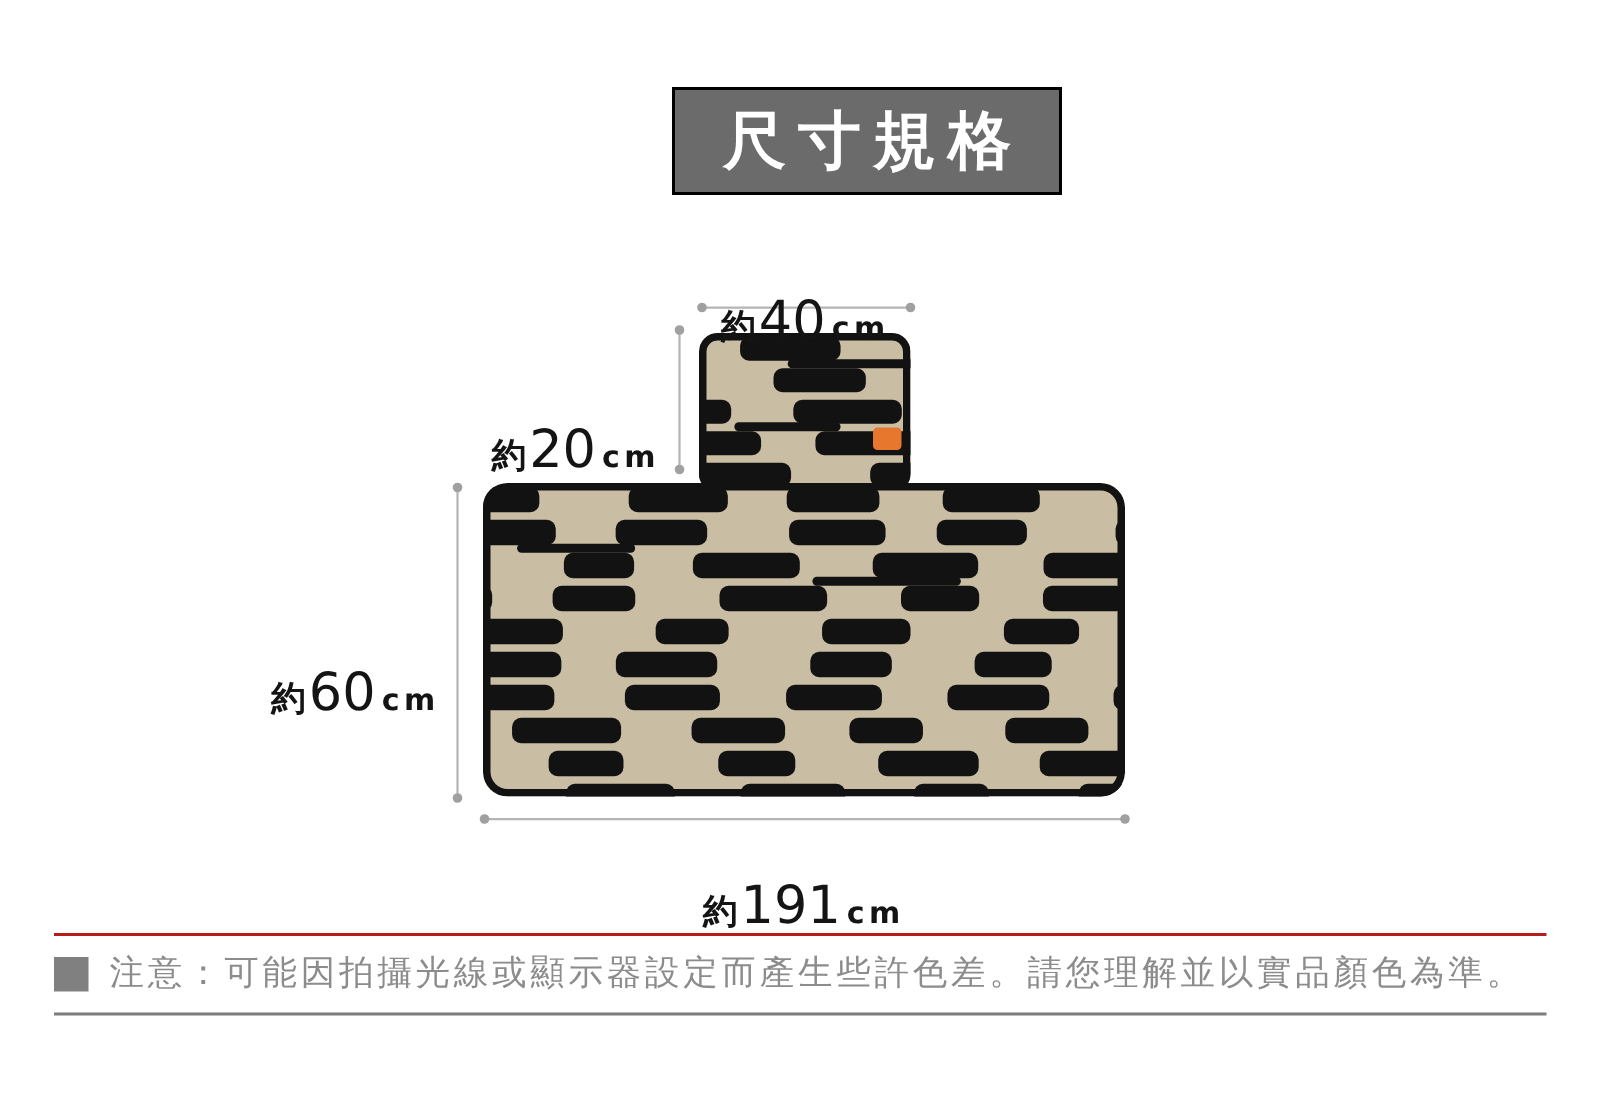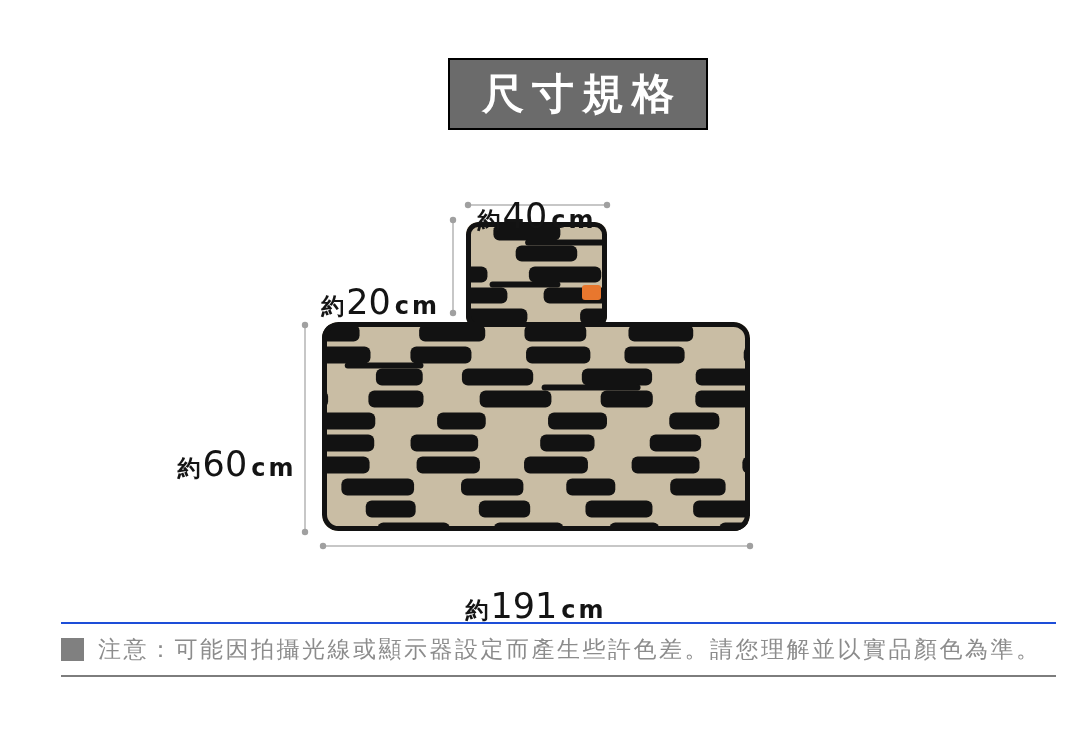--- a/index.html
+++ b/index.html
@@ -36,33 +36,33 @@
   
   .dim-label {
     position:absolute;
     display:flex; align-items:baseline;
     color:#141414;
     line-height:1;
     white-space:nowrap;
   }
   .dim-label .approx { font-size:23px; font-weight:600; margin-right:2px; }
   .dim-label .num   { font-size:35px; font-weight:400; letter-spacing:0px; }
-  .dim-label .unit  { font-size:24px; font-weight:600; letter-spacing:3px; margin-left:4px;margin-top:44px; }
+  .dim-label .unit  { font-size:20px; font-weight:600; letter-spacing:3px; margin-left:4px;margin-top:44px; }
 
   #label-top-width   { left:462px; top:164px; width:150px; justify-content:center; }
   #label-flap-height { left:310px; top:250px; width:130px; justify-content:flex-end; }
   #label-body-height { left:172px; top:412px; width:130px; justify-content:center; }
   #label-body-width  { left:420px; top:554px; width:232px; justify-content:center; }
 
   
   .note-bar {
     position:absolute;
-    left:61px; top:622px;
+    left:36px; top:622px;
     width:995px;
-    border-top:2px solid #1d4ed8;
+    border-top:2px solid #b91c1c;
     border-bottom:2px solid #7d7d7d;
     padding:14px 0;
     display:flex; align-items:center;
   }
   .note-bullet {
     width:23px; height:23px;
     background:#808080;
     flex:0 0 auto;
     margin-right:14px;
   }

